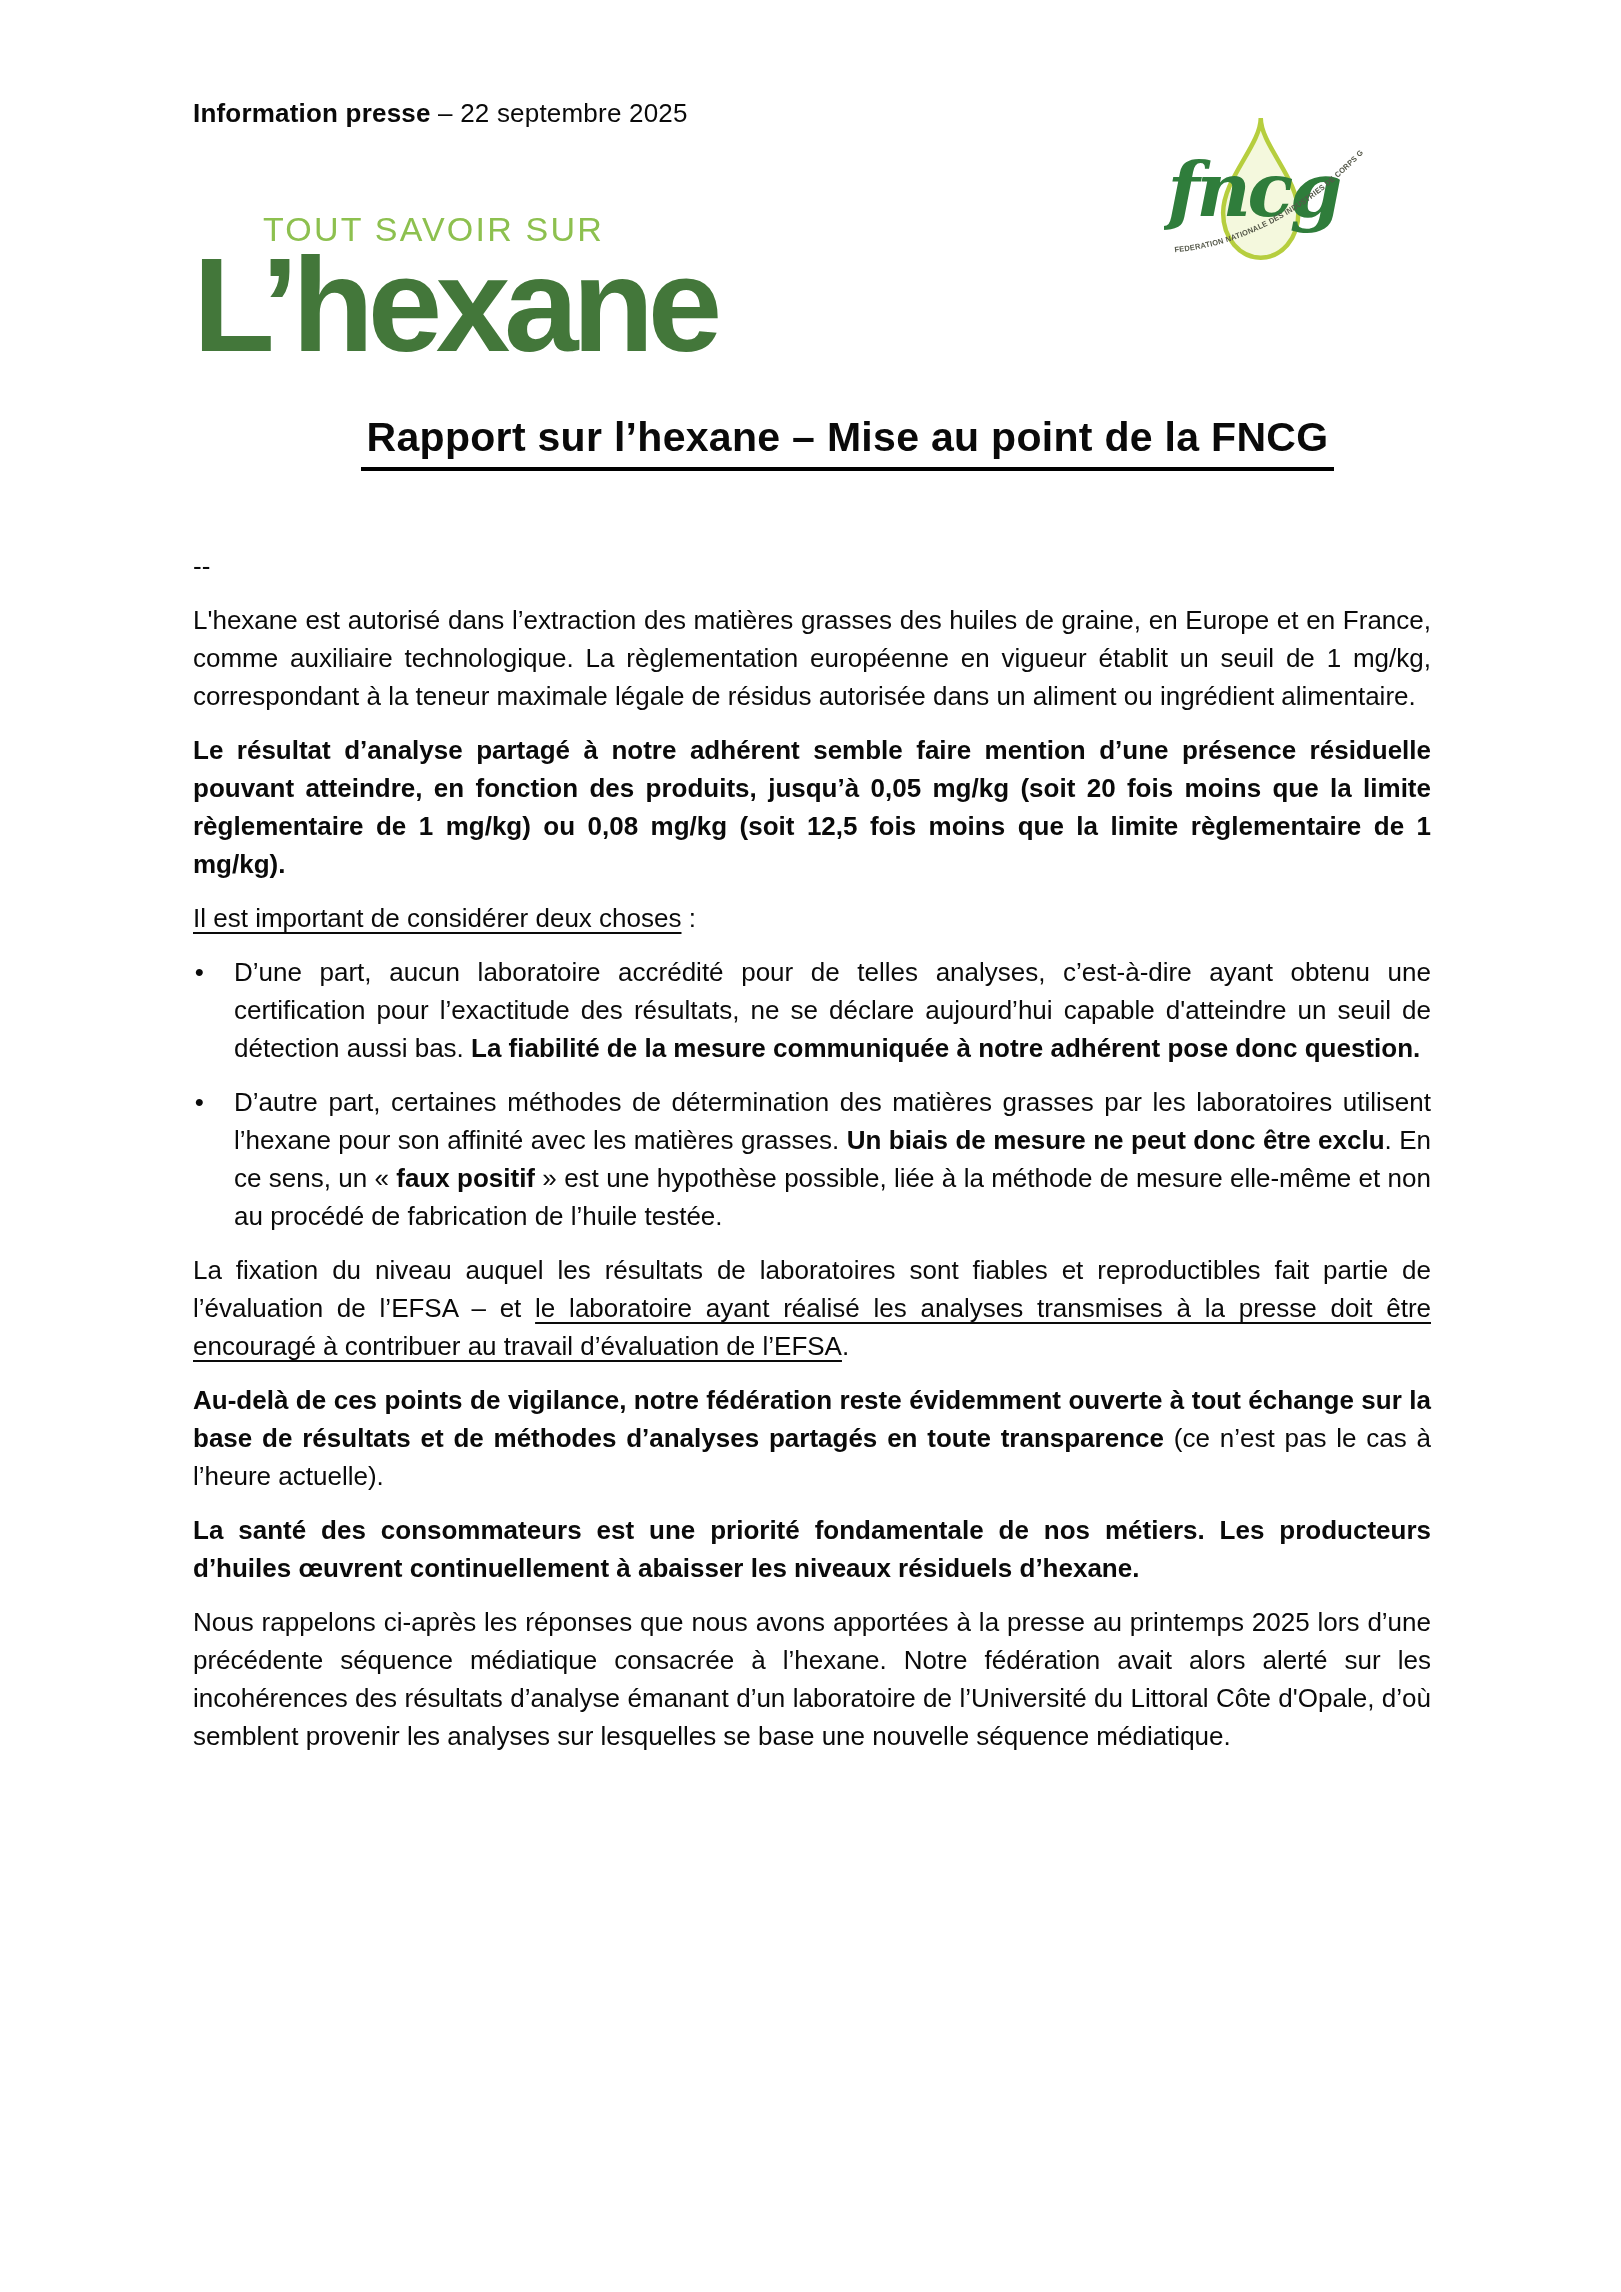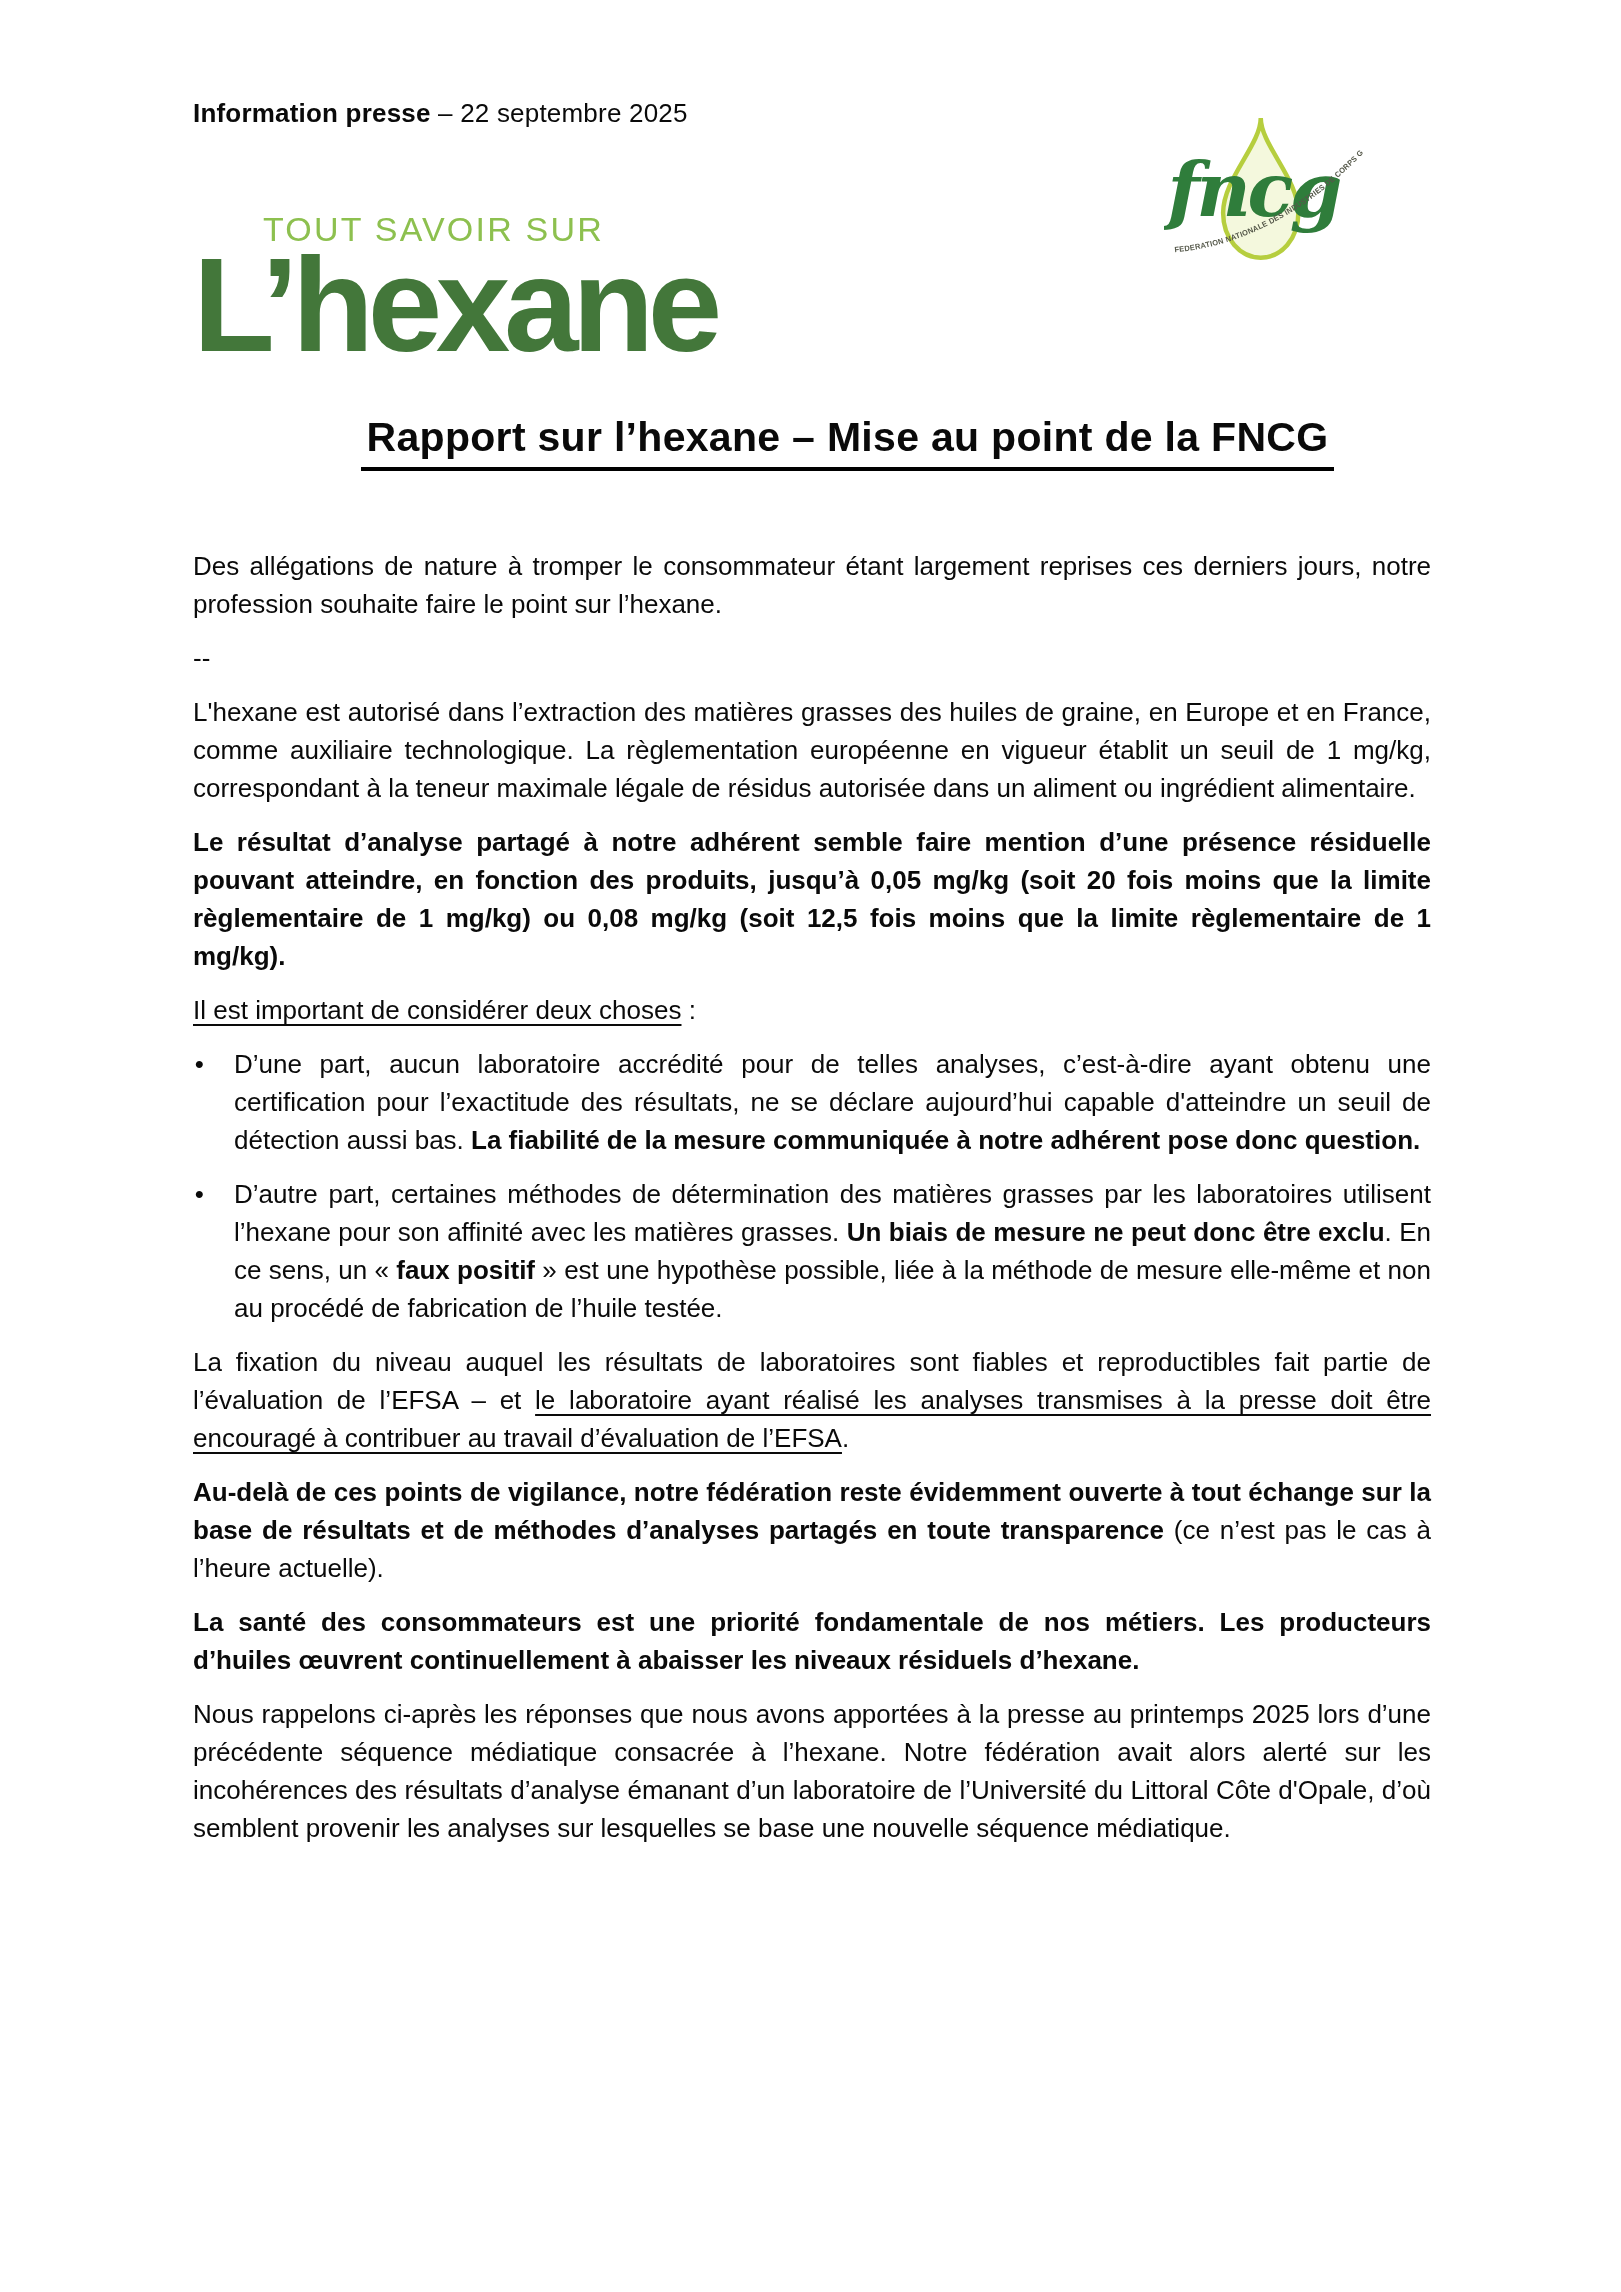--- a/index.html
+++ b/index.html
@@ -78,21 +78,20 @@
     <text font-size="8.6" font-weight="bold" fill="#55584a" letter-spacing="0.3" textLength="262" lengthAdjust="spacingAndGlyphs">
       <textPath href="#fncg-arc">FEDERATION NATIONALE DES INDUSTRIES DE CORPS GRAS</textPath>
     </text>
   </svg>
 
   <div class="title-wrap">
     <span class="title">Rapport sur l’hexane – Mise au point de la FNCG</span>
   </div>
 
   <div class="doc-body">
-      <div class="para"><span>Des allégations de nature à tromper le consommateur étant largement reprises ces derniers jours, notre profession souhaite faire le point sur l’hexane.</span></div>
       <div class="para"><span>--</span></div>
       <div class="para"><span>L'hexane est autorisé dans l’extraction des matières grasses des huiles de graine, en Europe et en France, comme auxiliaire technologique. La règlementation européenne en vigueur établit un seuil de 1 mg/kg, correspondant à la teneur maximale légale de résidus autorisée dans un aliment ou ingrédient alimentaire.</span></div>
       <div class="para"><span class="b">Le résultat d’analyse partagé à notre adhérent semble faire mention d’une présence résiduelle pouvant atteindre, en fonction des produits, jusqu’à 0,05 mg/kg (soit 20 fois moins que la limite règlementaire de 1 mg/kg) ou 0,08 mg/kg (soit 12,5 fois moins que la limite règlementaire de 1 mg/kg).</span></div>
       <div class="para"><span class="u">Il est important de considérer deux choses</span><span> :</span></div>
       <div class="bullet"><span>D’une part, aucun laboratoire accrédité pour de telles analyses, c’est-à-dire ayant obtenu une certification pour l’exactitude des résultats, ne se déclare aujourd’hui capable d'atteindre un seuil de détection aussi bas. </span><span class="b">La fiabilité de la mesure communiquée à notre adhérent pose donc question.</span></div>
       <div class="bullet"><span>D’autre part, certaines méthodes de détermination des matières grasses par les laboratoires utilisent l’hexane pour son affinité avec les matières grasses. </span><span class="b">Un biais de mesure ne peut donc être exclu</span><span>. En ce sens, un « </span><span class="b">faux positif</span><span> » est une hypothèse possible, liée à la méthode de mesure elle-même et non au procédé de fabrication de l’huile testée.</span></div>
       <div class="para"><span>La fixation du niveau auquel les résultats de laboratoires sont fiables et reproductibles fait partie de l’évaluation de l’EFSA – et </span><span class="u">le laboratoire ayant réalisé les analyses transmises à la presse doit être encouragé à contribuer au travail d’évaluation de l’EFSA</span><span>.</span></div>
       <div class="para"><span class="b">Au-delà de ces points de vigilance, notre fédération reste évidemment ouverte à tout échange sur la base de résultats et de méthodes d’analyses partagés en toute transparence</span><span> (ce n’est pas le cas à l’heure actuelle).</span></div>
       <div class="para"><span class="b">La santé des consommateurs est une priorité fondamentale de nos métiers. Les producteurs d’huiles œuvrent continuellement à abaisser les niveaux résiduels d’hexane.</span></div>
       <div class="para"><span>Nous rappelons ci-après les réponses que nous avons apportées à la presse au printemps 2025 lors d’une précédente séquence médiatique consacrée à l’hexane. Notre fédération avait alors alerté sur les incohérences des résultats d’analyse émanant d’un laboratoire de l’Université du Littoral Côte d'Opale, d’où semblent provenir les analyses sur lesquelles se base une nouvelle séquence médiatique.</span></div>

